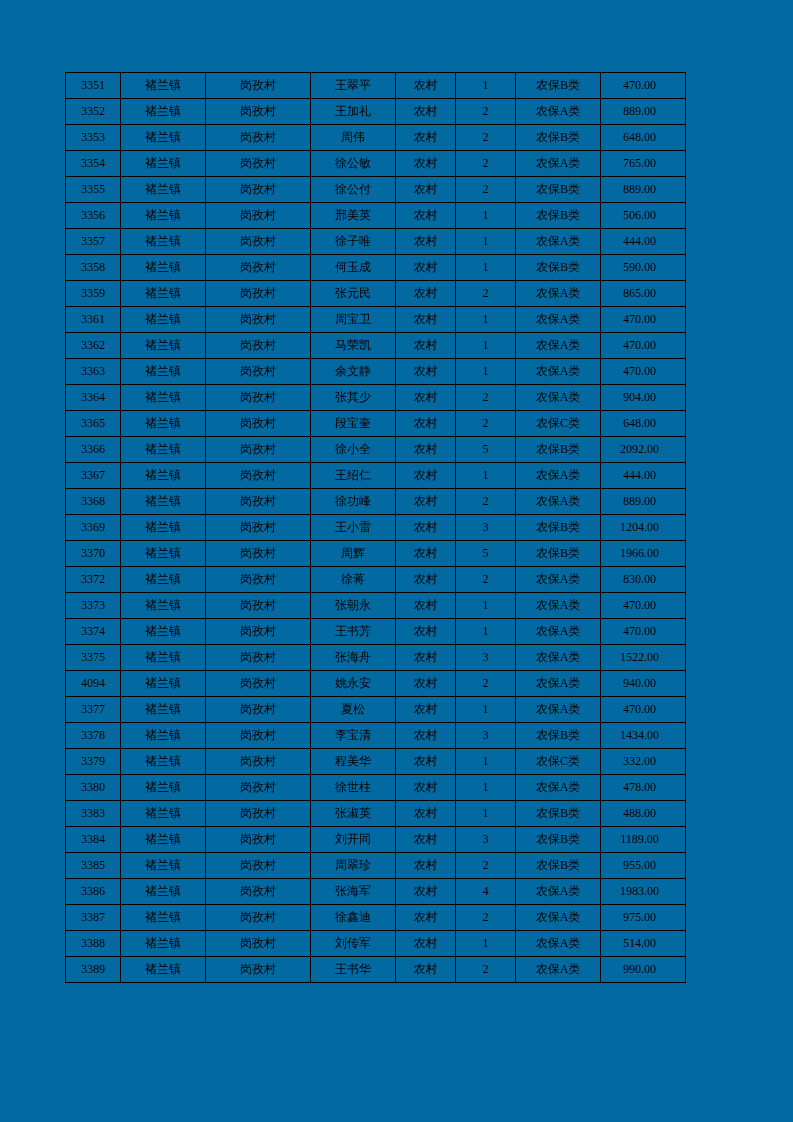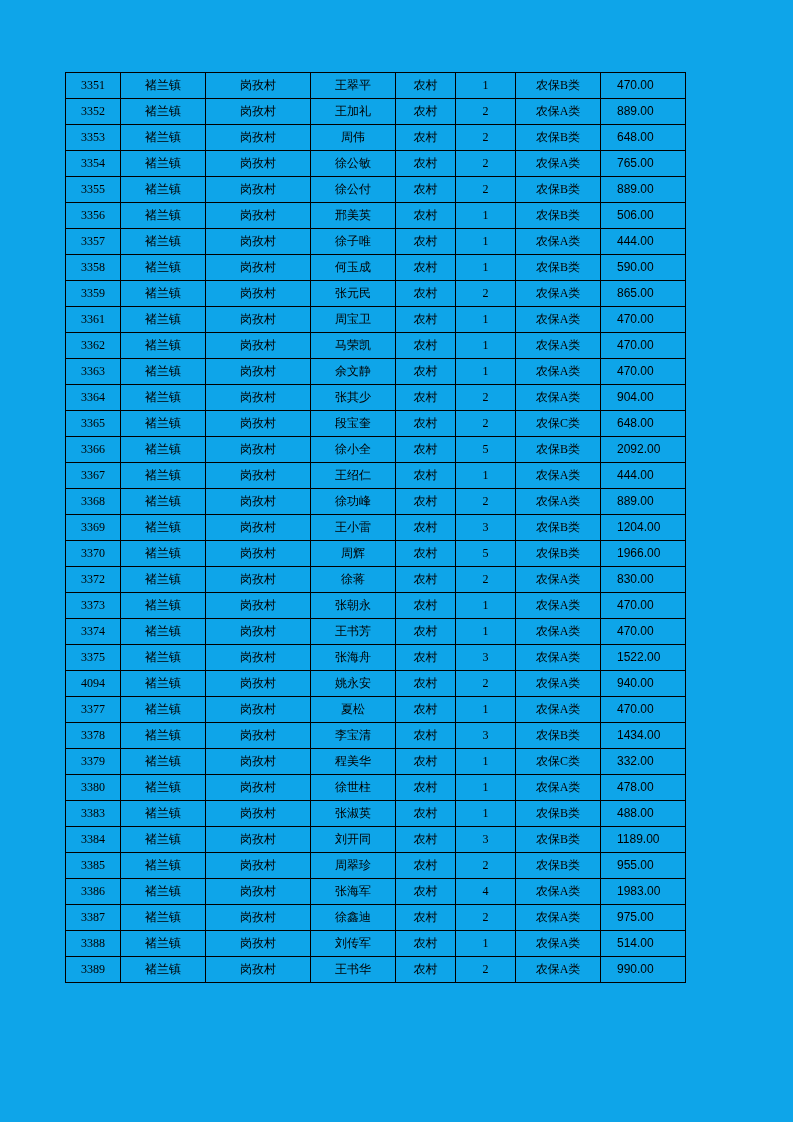--- a/index.html
+++ b/index.html
@@ -6,21 +6,21 @@
   html, body {
     margin: 0;
     padding: 0;
     background: #ffffff;
     font-family: "Liberation Serif", "DejaVu Serif", serif;
   }
   .page {
     position: relative;
     width: 793px;
     height: 1122px;
-    background: #0ea5e9;
+    background: #0369a1;
     overflow: hidden;
   }
   table.data-table {
     position: absolute;
     left: 65px;
     top: 72px;
     width: 620px;
     border-collapse: collapse;
     table-layout: fixed;
   }
@@ -29,23 +29,23 @@
     height: 25px;
     padding: 0 2px;
     font-size: 12px;
     line-height: 25px;
     color: #000000;
     text-align: center;
     white-space: nowrap;
     overflow: hidden;
   }
   table.data-table td.amount {
-    text-align: left;
+    text-align: center;
     padding-right: 23px;
-    font-family: Liberation Sans, sans-serif;
+    font-family: Liberation Serif, serif;
     padding-left: 16px;
   }
   col.c-serial  { width: 55px;  }
   col.c-town    { width: 85px;  }
   col.c-village { width: 105px; }
   col.c-name    { width: 85px;  }
   col.c-cat     { width: 60px;  }
   col.c-count   { width: 60px;  }
   col.c-type    { width: 85px;  }
   col.c-amount  { width: 85px;  }

